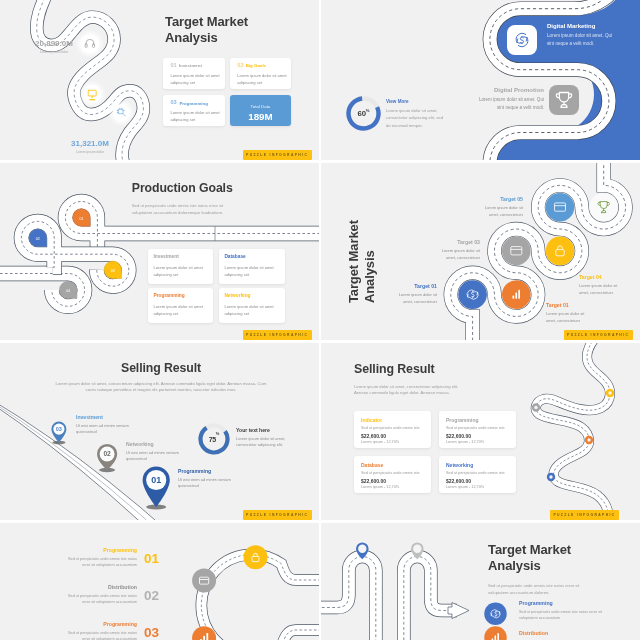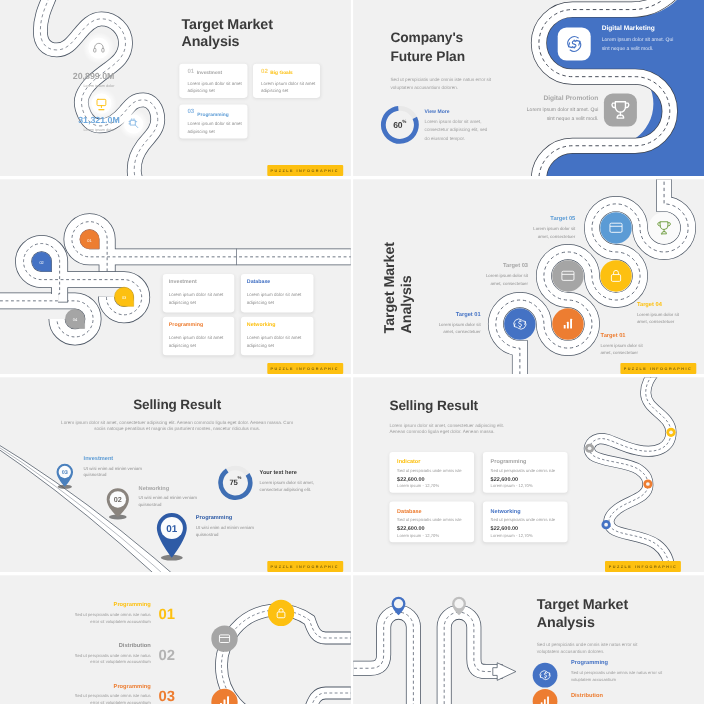--- a/index.html
+++ b/index.html
@@ -57,42 +57,46 @@
         </g>
         <g fill="none" stroke="#8cbbe6" stroke-width="0.85" stroke-linecap="round" stroke-linejoin="round">
           <path d="M118.6,126.3 h4.4 v4.4 h-4.4 z"></path>
           <path d="M119.8,125 v1.3 M121.8,125 v1.3 M118.6,127.6 h-1.3 M118.6,129.5 h-1.3 M124.3,127.6 h-1.3"></path>
           <path d="M123,130.7 l2.3,2.3"></path>
         </g>
       </svg>
       <div class="abs" style="left:165px;top:31px;">
         <div class="h1"><span>Target Market</span><br><span>Analysis</span></div>
       </div>
-      <div class="abs" style="left:4px;top:82px;width:100px;text-align:right">
+      <div class="abs" style="left:4px;top:56px;width:100px;text-align:center">
         <div style="font-size:8px;font-weight:700;color:#a5a5a5">20,899.0M</div>
         <div style="font-size:3.4px;color:#a9a9a9;margin-top:2px">Lorem ipsum dolor</div>
       </div>
-      <div class="abs" style="left:35px;top:122px;width:110px;text-align:center">
+      <div class="abs" style="left:35px;top:156px;width:110px;text-align:center">
         <div style="font-size:8px;font-weight:700;color:#6fa8dc">31,321.0M</div>
         <div style="font-size:3.4px;color:#a9a9a9;margin-top:2px">Lorem ipsum dolor</div>
       </div>
       <div class="card" style="left:162.9px;top:74.5px;width:61.9px;height:31.8px;">
         <div style="position:absolute;left:7.5px;top:4.5px;font-size:5.6px;font-weight:700;color:#c6c6c6">01</div>
         <div style="position:absolute;left:15.9px;top:5.8px;font-size:4.4px;font-weight:700;color:#a5a5a5">Investment</div>
         <div style="position:absolute;left:7.5px;top:14.5px;font-size:4.1px;color:#8c8c8c;line-height:1.75;width:52px">Lorem ipsum dolor sit amet adipiscing set</div>
       </div>
       <div class="card" style="left:229.8px;top:74.5px;width:61.3px;height:31.8px;">
         <div style="position:absolute;left:7.5px;top:4.5px;font-size:5.6px;font-weight:700;color:#fdd464">02</div>
         <div style="position:absolute;left:15.9px;top:5.8px;font-size:4.4px;font-weight:700;color:#fdc010">Big Goals</div>
         <div style="position:absolute;left:7.5px;top:14.5px;font-size:4.1px;color:#8c8c8c;line-height:1.75;width:52px">Lorem ipsum dolor sit amet adipiscing set</div>
       </div>
       <div class="card" style="left:162.9px;top:111.5px;width:61.9px;height:31.7px;">
         <div style="position:absolute;left:7.5px;top:4.5px;font-size:5.6px;font-weight:700;color:#8cb9e4">03</div>
         <div style="position:absolute;left:16.5px;top:6px;font-size:4.4px;font-weight:700;color:#5b9bd5">Programming</div>
         <div style="position:absolute;left:7.5px;top:14.5px;font-size:4.1px;color:#8c8c8c;line-height:1.75;width:52px">Lorem ipsum dolor sit amet adipiscing set</div>
+      </div>
+      <div class="card" style="left:229.8px;top:111.5px;width:61.3px;height:31.7px;background:#5b9bd5;text-align:center">
+        <div style="margin-top:9px;font-size:4.4px;color:#eaf1f9">Total Data</div>
+        <div style="margin-top:2px;font-size:9.8px;font-weight:700;color:#ffffff">189M</div>
       </div>
       <div class="badge">PUZZLE INFOGRAPHIC</div>
     </div>
       </div>
     <div class="slide" id="slide2">
         <div class="s-inner">
       <svg class="abs" style="left:0;top:0" width="319" height="177" viewBox="0 0 319 177">
         <defs>
           <path id="rd2" d="M 303,-40 C 303,-6 295,8 283,16 C 273,23 265,25.7 253,25.7 L 199.4,25.7 A 30.5,30.5 0 0 0 199.4,86.7 L 256.5,86.7 A 31.4,31.4 0 0 1 256.5,149.5 L 199.4,149.5 A 30.5,30.5 0 0 0 168.9,180.2 L 168.9,230"></path>
           <clipPath id="clip2">
@@ -101,24 +105,20 @@
         </defs>
         <g clip-path="url(#clip2)">
           <path d="M 319,-40 L 309.8,-40 C 309.8,-4 301,14 287,23 C 278,29 267,32.4 253,32.4 L 199.4,32.4 A 23.8,23.8 0 0 0 199.4,80 L 256.5,80 A 38.15,38.15 0 0 1 256.5,142.8 L 199.4,142.8 A 23.75,23.75 0 0 0 175.6,166.5 L 175.6,230 L 319,230 Z" fill="#4472c4"></path>
           <g fill="none">
             <use href="#rd2" stroke="#3d4450" stroke-width="14.6"></use>
             <use href="#rd2" stroke="#ffffff" stroke-width="13.3"></use>
             <use href="#rd2" stroke="#3d4450" stroke-width="0.85" stroke-dasharray="3.2 2.8"></use>
           </g>
         </g>
       </svg>
-      <div class="abs" style="left:34px;top:43px">
-        <div class="h1" style="font-size:12.5px;line-height:1.35"><span>Company's</span><br><span>Future Plan</span></div>
-        <div class="sub" style="margin-top:9px;width:102px">Sed ut perspiciatis unde omnis iste natus error sit voluptatem accusantium doloren.</div>
-      </div>
       <svg class="abs" style="left:25px;top:113px" width="35" height="35" viewBox="0 0 35 35">
         <circle cx="17.5" cy="17.5" r="15" fill="none" stroke="#e8e8e8" stroke-width="4.4"></circle>
         <circle cx="17.5" cy="17.5" r="15" fill="none" stroke="#4472c4" stroke-width="4.4" stroke-dasharray="75.4 18.8" transform="rotate(-25 17.5 17.5)" stroke-linecap="butt"></circle>
       </svg>
       <div class="abs" style="left:25px;top:113px;width:35px;height:35px;display:flex;align-items:center;justify-content:center">
         <span style="font-size:7.8px;font-weight:700;color:#3b3b3b;letter-spacing:-0.3px">60</span>
             <span style="font-size:4.2px;font-weight:700;color:#3b3b3b;align-self:flex-start;margin-top:11.5px">%</span>
       </div>
       <div class="abs" style="left:65px;top:116px;width:72px">
         <div style="font-size:4.6px;font-weight:700;color:#4472c4">View More</div>
@@ -192,20 +192,24 @@
           </g>
         <g>
             <path d="M121.5,106.8 L121.5,115.5 L112.8,115.5 A8.7,8.7 0 1 1 121.5,106.8 Z" fill="#fdc010" stroke="#d9a50f" stroke-width="0.5"></path>
             <text x="112.8" y="108.9" font-size="3.6" fill="#fff" text-anchor="middle" font-family="Liberation Sans, sans-serif">03</text>
           </g>
         <g>
             <path d="M76.9,126.9 L76.9,135.6 L68.2,135.6 A8.7,8.7 0 1 1 76.9,126.9 Z" fill="#a5a5a5" stroke="#949494" stroke-width="0.5"></path>
             <text x="68.2" y="129" font-size="3.6" fill="#fff" text-anchor="middle" font-family="Liberation Sans, sans-serif">04</text>
           </g>
       </svg>
+      <div class="abs" style="left:131.8px;top:18px;">
+        <div class="h1" style="font-size:12.3px">Production Goals</div>
+        <div class="sub" style="margin-top:7px;width:108px;line-height:1.62">Sed ut perspiciatis unde omnis iste natus error sit voluptatem accusantium doloremque laudantium.</div>
+      </div>
       <div class="card" style="left:147.9px;top:86.2px;width:65.6px;height:34.9px">
         <div style="position:absolute;left:5.6px;top:5px;font-size:4.8px;font-weight:700;color:#a5a5a5">Investment</div>
         <div style="position:absolute;left:5.6px;top:14.5px;font-size:4.1px;color:#8c8c8c;line-height:1.75;width:52px">Lorem ipsum dolor sit amet adipiscing set</div>
       </div>
       <div class="card" style="left:218.8px;top:86.2px;width:66.2px;height:34.9px">
         <div style="position:absolute;left:5.6px;top:5px;font-size:4.8px;font-weight:700;color:#4472c4">Database</div>
         <div style="position:absolute;left:5.6px;top:14.5px;font-size:4.1px;color:#8c8c8c;line-height:1.75;width:52px">Lorem ipsum dolor sit amet adipiscing set</div>
       </div>
       <div class="card" style="left:147.9px;top:125.4px;width:65.6px;height:34.9px">
         <div style="position:absolute;left:5.6px;top:5px;font-size:4.8px;font-weight:700;color:#ed7d31">Programming</div>

